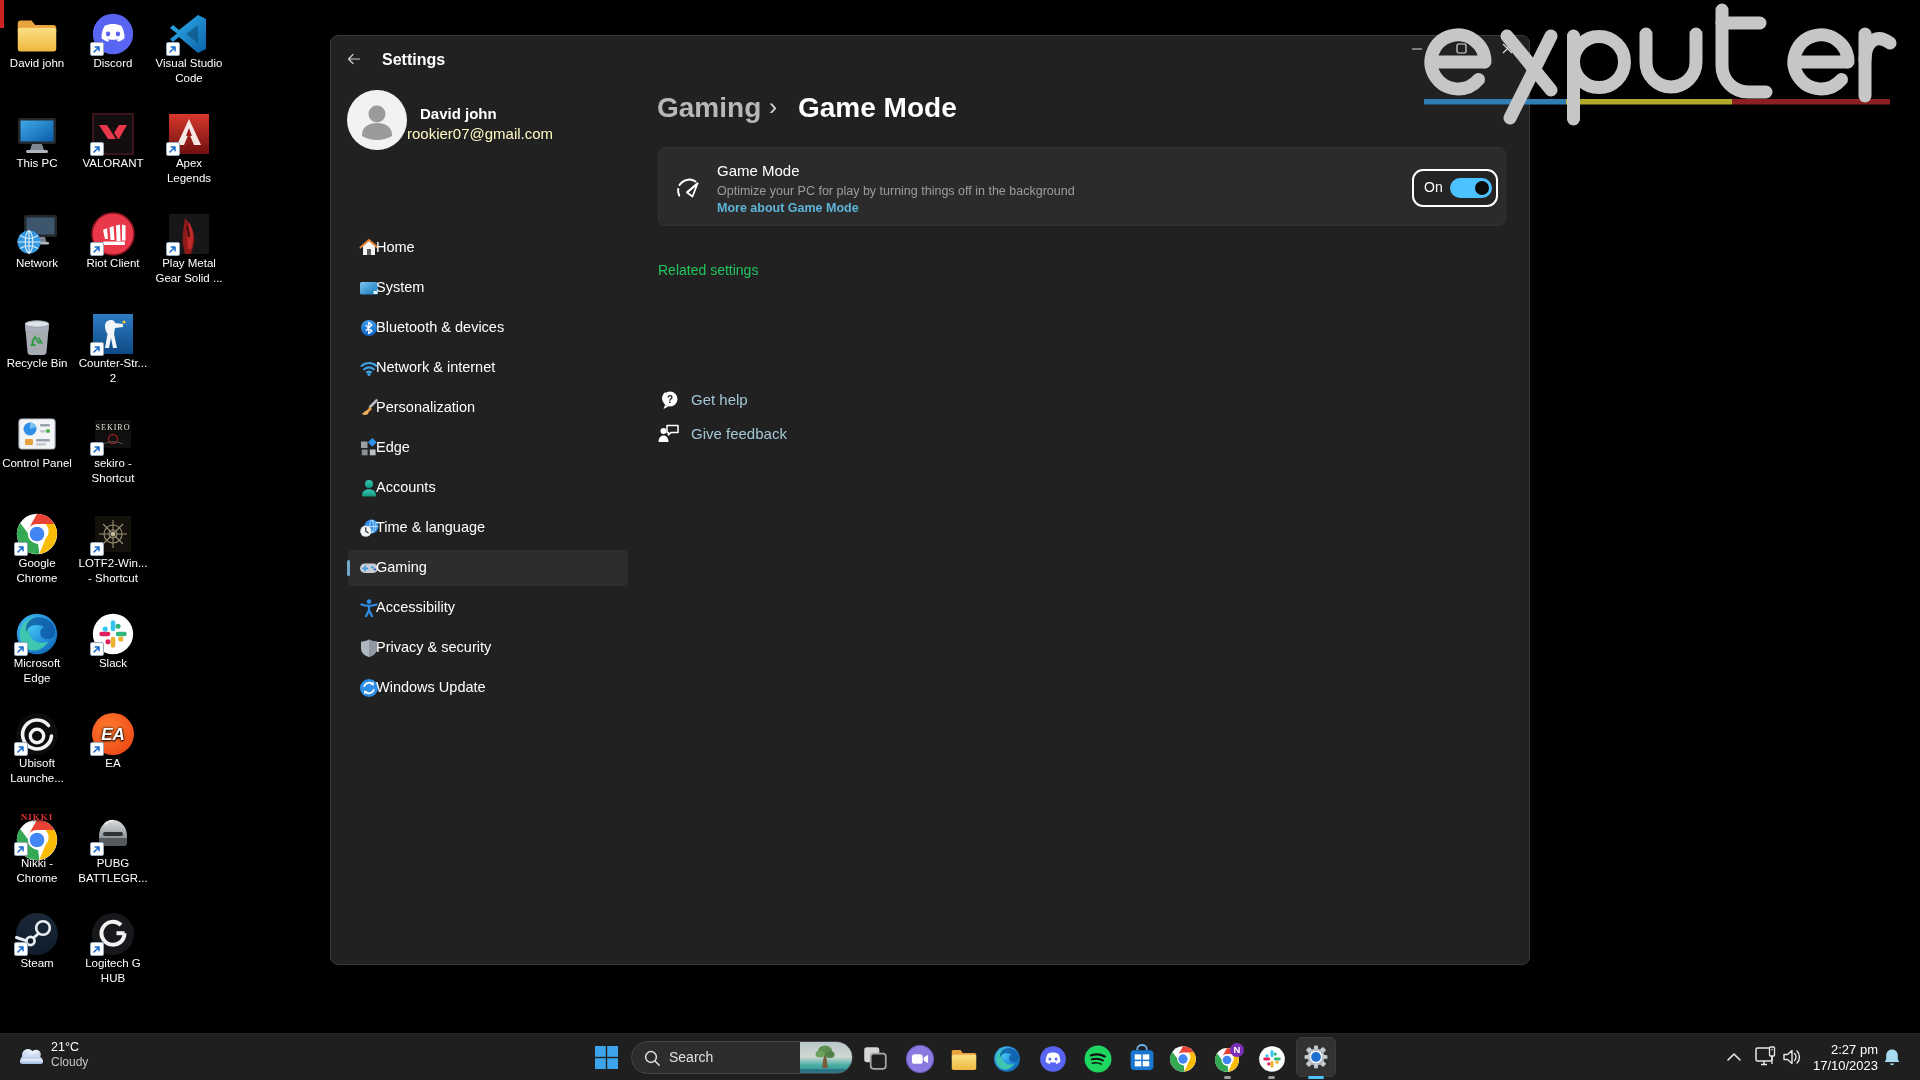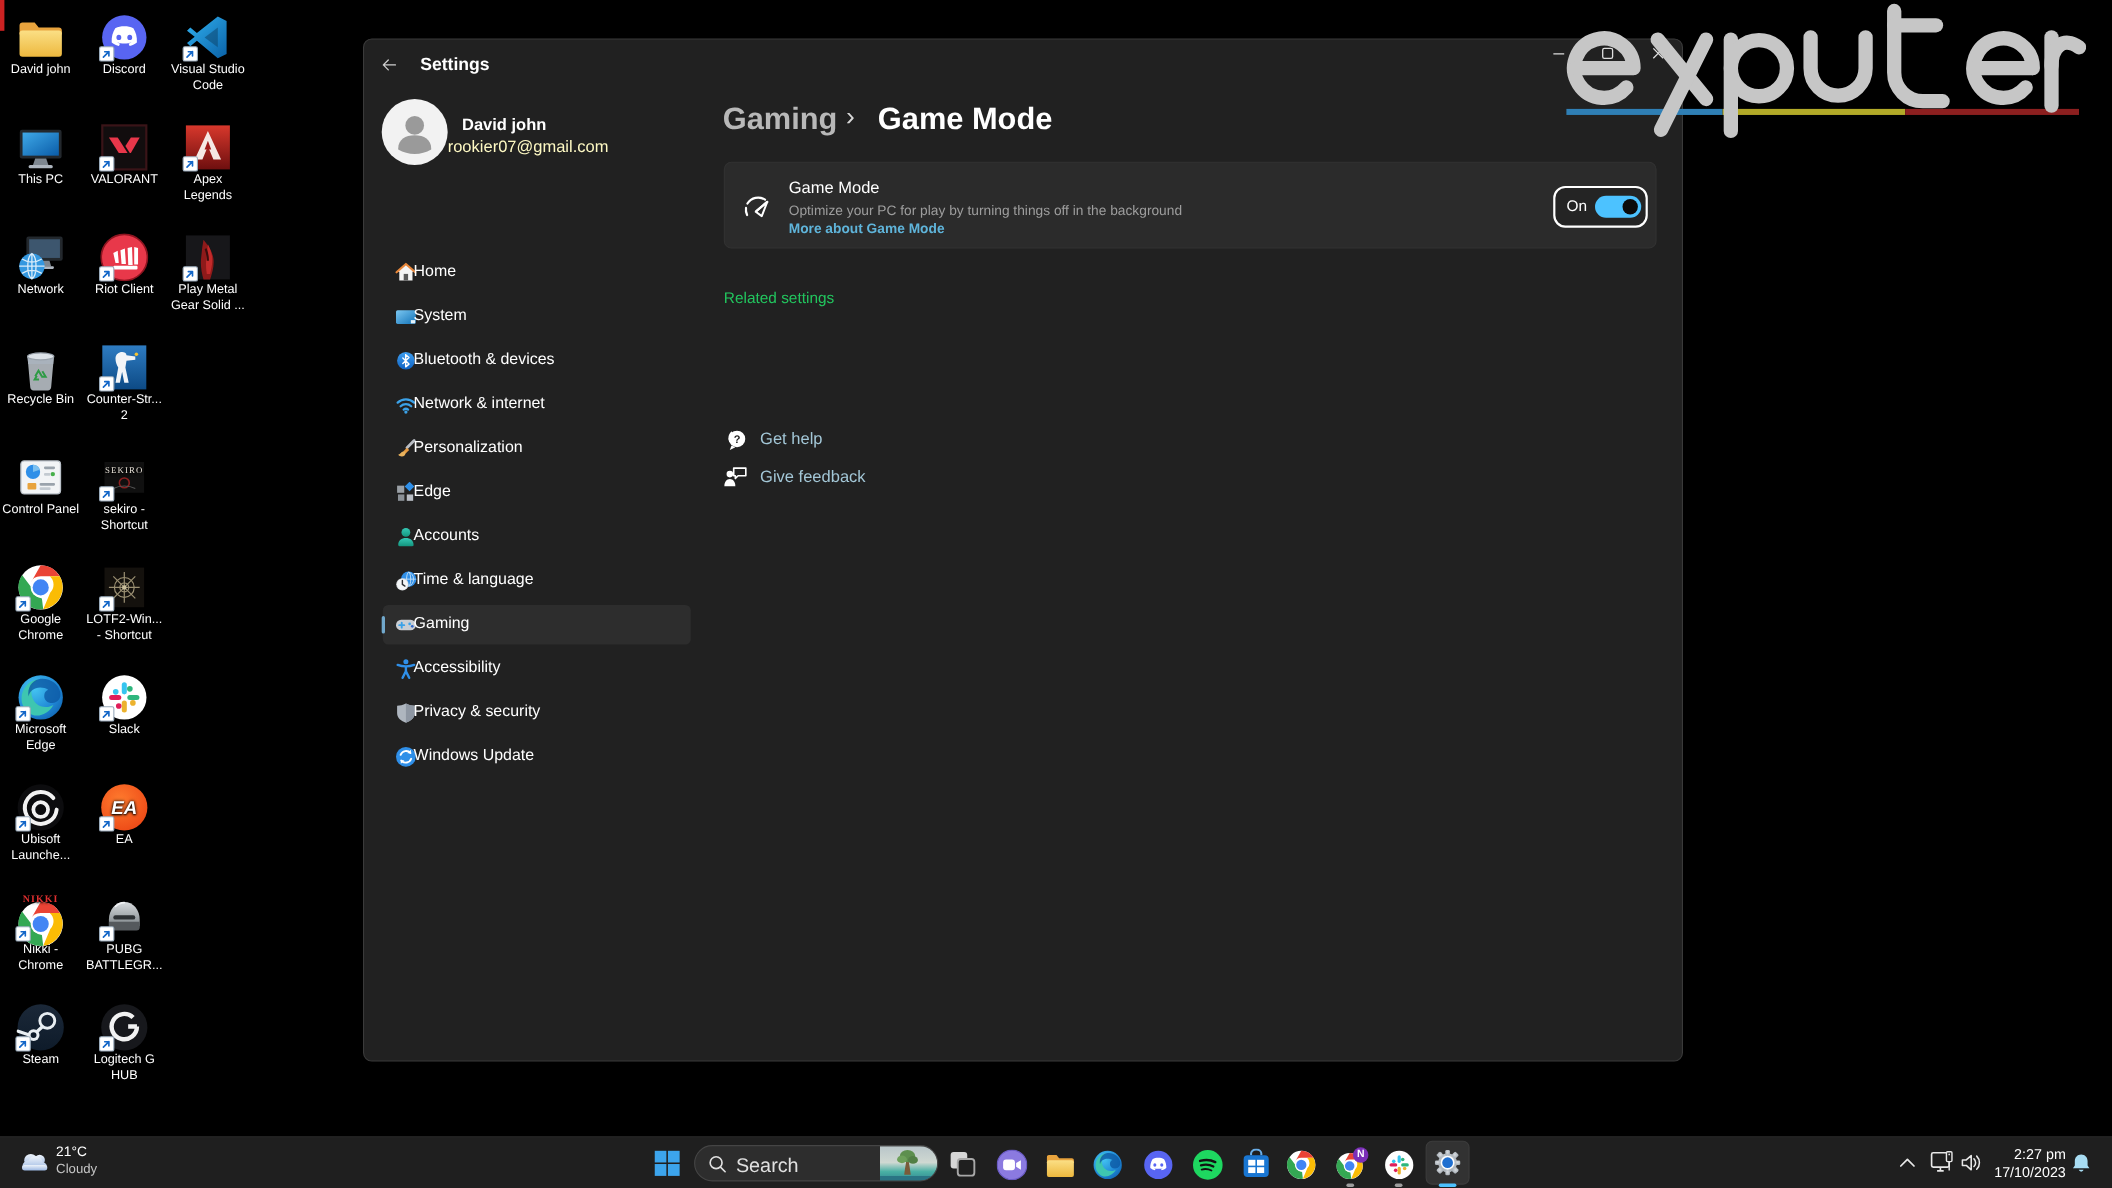--- a/index.html
+++ b/index.html
@@ -680,21 +680,21 @@
           <rect x="12.2" y="0" width="10.8" height="10.8"></rect>
           <rect x="0" y="12.2" width="10.8" height="10.8"></rect>
           <rect x="12.2" y="12.2" width="10.8" height="10.8"></rect>
         </g>
       </svg>
 <div class="abs" style="left:631px;top:7px;width:222px;height:33px;background:#2d2d2d;border:1px solid #454545;border-radius:17px;overflow:hidden">
 <svg class="abs" style="left:12px;top:8px" width="17" height="17" viewBox="0 0 17 17">
           <circle cx="7" cy="7" r="5.4" stroke="#e0e0e0" stroke-width="1.5" fill="none"></circle>
           <path d="M11 11l4.2 4.2" stroke="#e0e0e0" stroke-width="1.5" stroke-linecap="round"></path>
         </svg>
-<div class="abs" style="left:37px;top:7px;font-size:18px;color:#e0e0e0">Search</div>
+<div class="abs" style="left:37px;top:7px;font-size:14px;color:#e0e0e0">Search</div>
 <div class="abs" style="right:0;top:0;width:52px;height:33px;background:linear-gradient(180deg,#b9c6c9 0%,#cfd8d2 45%,#49b0a4 70%,#2e7f8e 100%)">
 <svg width="52" height="33" viewBox="0 0 52 33">
             <path d="M22 26c1-7 2-14 3-17 1 3 2 10 3 17z" fill="#7a5b3a"></path>
             <ellipse cx="25" cy="9" rx="7" ry="5.5" fill="#5d8f4e"></ellipse>
             <ellipse cx="20" cy="12" rx="4.5" ry="3.5" fill="#6da05a"></ellipse>
             <ellipse cx="30" cy="12.5" rx="4.5" ry="3.5" fill="#527f45"></ellipse>
             <path d="M0 27h52v6H0z" fill="#2a7484"></path>
           </svg>
 </div>
       </div>

